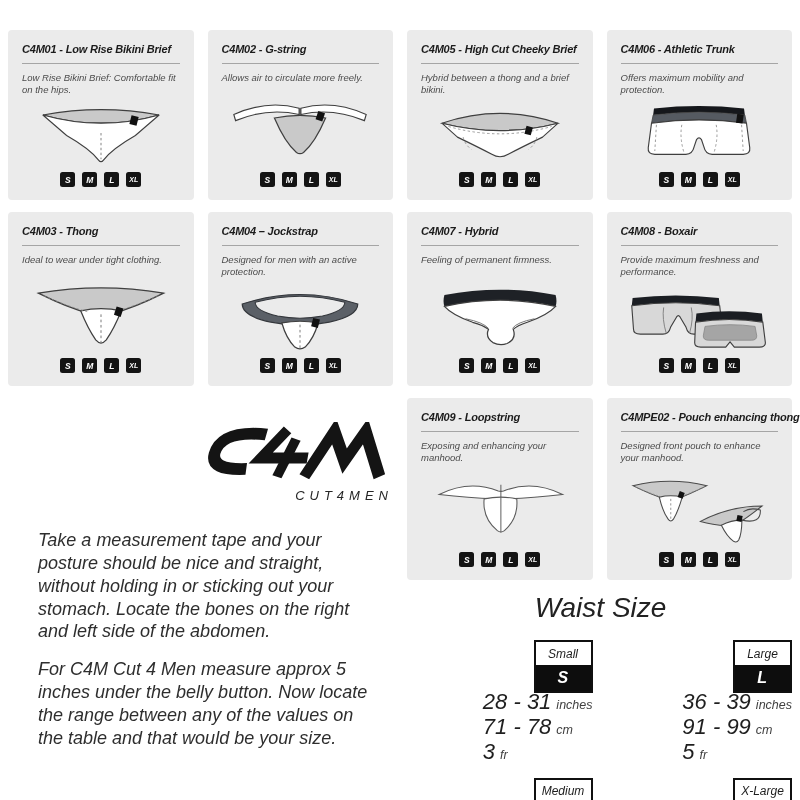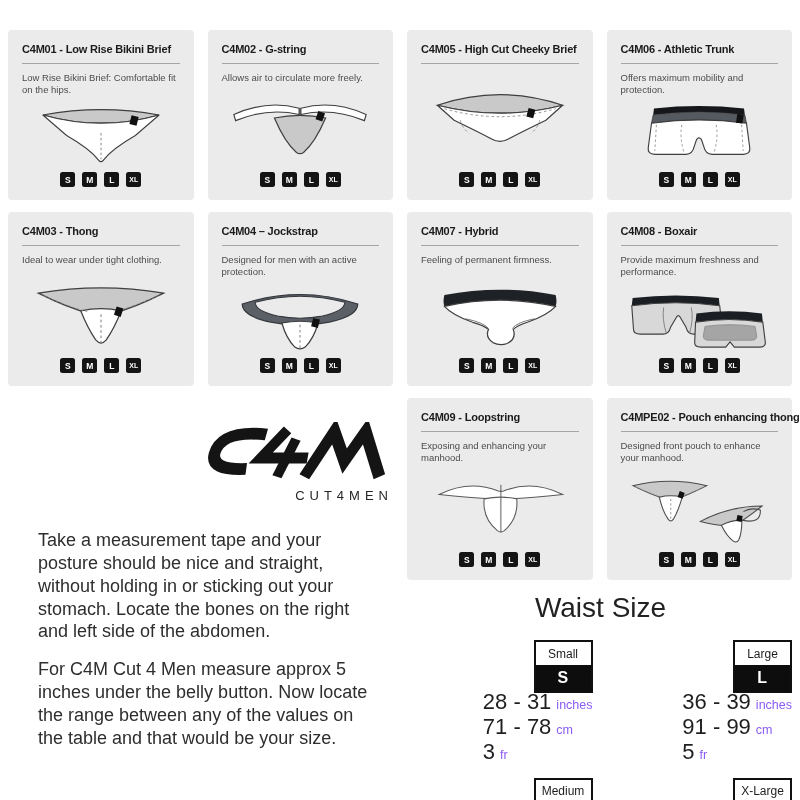--- a/index.html
+++ b/index.html
@@ -1,17 +1,17 @@
 <!DOCTYPE html>
 <html><head>
 <meta charset="utf-8">
 <style>
   html,body{margin:0;padding:0;background:#fff;}
   .page{position:relative;width:800px;height:800px;background:#ffffff;overflow:hidden;
-        font-family:"Liberation Sans",sans-serif;color:#1c1c1c;}
+        font-family:"Liberation Sans",sans-serif;color:#1c1c1c;font-style:italic;}
   .grid{position:absolute;left:8px;top:30px;width:784px;
         display:grid;grid-template-columns:repeat(4,1fr);
         grid-template-rows:170px 174px 182px 206px;gap:12px 14px;}
   .card{background:#ebebeb;border-radius:4px;padding:13px 14px 11px;
         display:flex;flex-direction:column;min-width:0;}
   .card-title{margin:0;font-size:11px;font-weight:bold;color:#1b1b1b;
         letter-spacing:-0.2px;white-space:nowrap;}
   .card-divider{height:1px;background:#a5a5a5;margin-top:8px;}
   .card-desc{margin:8px 0 0;font-size:9.5px;line-height:1.3;color:#4c4c4c;}
   .card-illo{flex:1;display:flex;align-items:center;justify-content:center;min-height:0;}
@@ -32,21 +32,21 @@
   .waist-title{margin:0 0 16px 2px;font-size:28px;font-weight:400;color:#222;text-align:center;}
   .waist-grid{display:grid;grid-template-columns:1fr 1fr;gap:13px 14px;}
   .entry{display:flex;align-items:flex-end;flex-direction:column;}
   .size-box{width:55px;border:2px solid #101010;flex:none;background:#fff;}
   .size-box-label{height:23px;display:flex;align-items:center;justify-content:center;
         font-size:12px;color:#1d1d1d;background:#fff;}
   .size-box-letter{height:26px;background:#0d0d0d;color:#fff;display:flex;align-items:center;
         justify-content:center;font-size:16px;font-weight:bold;letter-spacing:0.5px;}
   .entry-values{margin-left:12px;margin-top:-3px;}
   .value-line{font-size:22px;color:#1f1f1f;line-height:1.13;white-space:nowrap;}
-  .value-line .unit{font-size:12.5px;color:#8b5cf6;margin-left:5px;}
+  .value-line .unit{font-size:12.5px;color:#404040;margin-left:5px;}
 </style>
 </head>
 <body>
 
 <div class="page">
   <div class="grid">
 
     <section class="card">
       <h3 class="card-title">C4M01 - Low Rise Bikini Brief</h3>
       <div class="card-divider"></div>
@@ -84,20 +84,21 @@
         <span class="badge">S</span>
         <span class="badge">M</span>
         <span class="badge">L</span>
         <span class="badge badge-xl">XL</span>
       </div>
     </section>
 
     <section class="card">
       <h3 class="card-title">C4M05 - High Cut Cheeky Brief</h3>
       <div class="card-divider"></div>
+      <p class="card-desc">Hybrid between a thong and a brief bikini.</p>
       <div class="card-illo">
         <svg viewBox="0 0 170 92">
           <path d="M14,32 Q85,8 156,32 Q85,50 14,32 Z" fill="#c9c9c9" stroke="#3f3f3f" stroke-width="1.4"></path>
           <path d="M14,32 Q85,50 156,32 L137,49 Q110,62 95,70 Q85,76 75,70 Q60,62 33,49 Z" fill="#fff" stroke="#3f3f3f" stroke-width="1.4"></path>
           <path d="M22,36 Q85,54 148,36" stroke="#888" stroke-width="1" stroke-dasharray="3 3" fill="none"></path>
           <path d="M40,49 Q42,58 50,64" stroke="#888" stroke-width="1" stroke-dasharray="3 3" fill="none"></path>
           <path d="M130,49 Q128,58 120,64" stroke="#888" stroke-width="1" stroke-dasharray="3 3" fill="none"></path>
           <rect x="116" y="36" width="8" height="10" fill="#111" transform="rotate(15 120 41)"></rect>
         </svg>
       </div>

